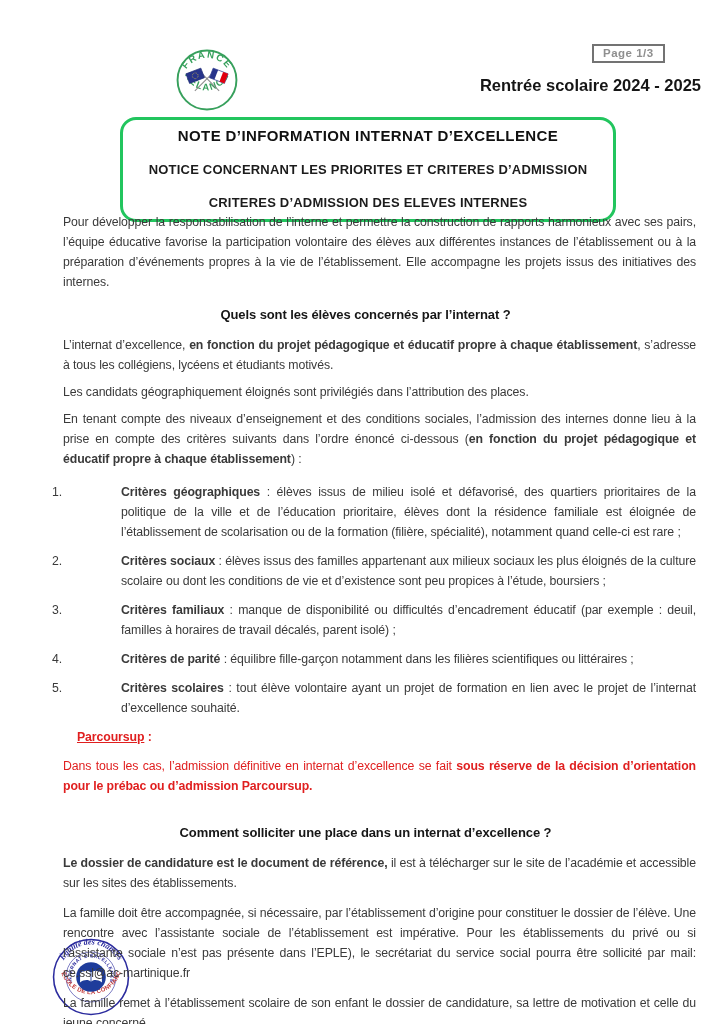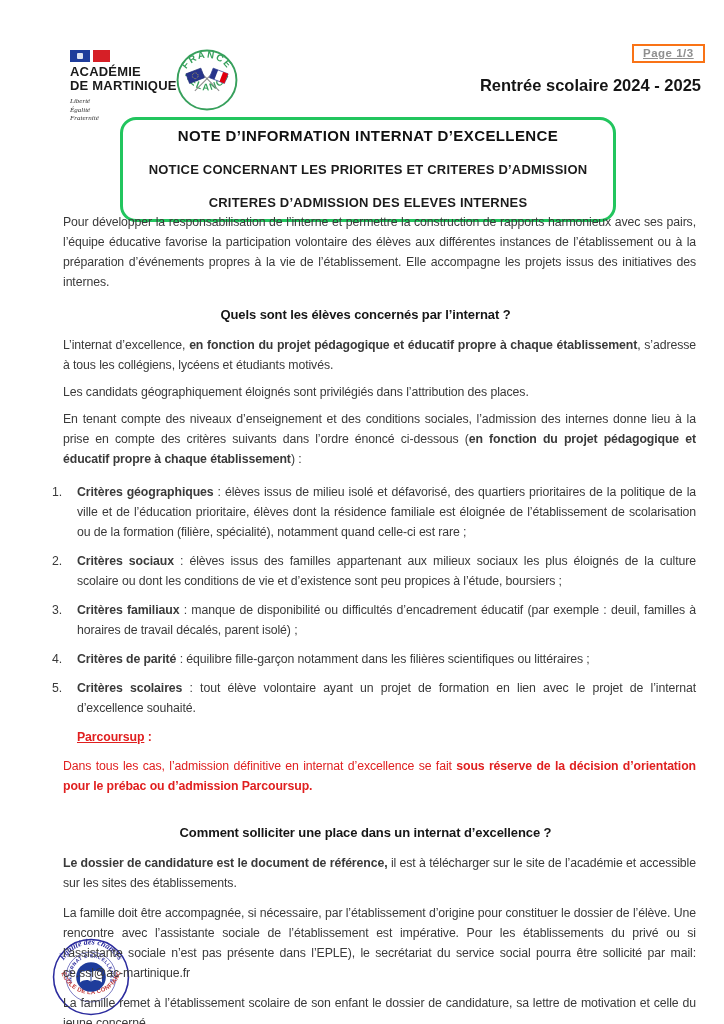--- a/index.html
+++ b/index.html
@@ -14,24 +14,24 @@
   
   .gov-logo{position:absolute;left:70px;top:50px;}
   .gov-flags{display:flex;gap:3px;margin-bottom:3px;}
   .flag-blue{width:20px;height:12px;background:#1e3c9b;position:relative;}
   .flag-blue::after{content:"";position:absolute;left:7px;top:3px;width:6px;height:6px;background:#ffffff;opacity:.85;border-radius:1px;}
   .flag-red{width:17px;height:12px;background:#d61f26;}
   .gov-name{font-weight:bold;font-size:13px;line-height:14px;color:#1a1a1a;letter-spacing:.2px;}
   .gov-motto{font-family:"Liberation Serif", serif;font-style:italic;font-size:7px;line-height:8.5px;color:#333;margin-top:4px;}
   .fr-logo{position:absolute;left:175px;top:45px;width:64px;height:70px;}
   .page-badge{
-    position:absolute;left:632px;top:44px;
-    border:2px solid #f97316;color:#8f8f8f;
+    position:absolute;left:592px;top:44px;
+    border:2px solid #737373;color:#8f8f8f;
     font-weight:bold;font-size:11.5px;padding:1px 9px 2px;
-    letter-spacing:.5px;background:#fff;text-decoration:underline;
+    letter-spacing:.5px;background:#fff;
   }
   .school-year{
     position:absolute;right:23px;top:76px;
     font-weight:bold;font-size:16.5px;color:#151515;
   }
   .title-box{
     position:absolute;left:120px;top:117px;width:478px;
     border:3px solid #22c55e;border-radius:16px;
     background:#fff;text-align:center;padding:7px 6px 9px;
   }
@@ -44,48 +44,33 @@
   }
   .body p{margin:0 0 7px;text-align:justify;}
   .section-heading{
     font-size:13px;font-weight:bold;color:#161616;
     margin:13px 0 10px -28px;text-align:center;
   }
   .section-heading.second{margin-top:27px;}
   .olist{margin-top:13px;}
   .li{display:flex;margin:0 0 9px -11px;}
   .li .num{flex:none;width:25px;}
-  .li .li-text{flex:1;text-align:justify;}
+  .li .li-text{flex:1;text-align:justify;margin-left:44px;}
   .attention{color:#e01f1f;font-weight:bold;margin:4px 0 9px 14px !important;}
   .attention .att-word{text-decoration:underline;}
   .red-para{color:#e01f1f;}
   b,.seg-b{font-weight:bold;}
   
   .bottom-badge{position:absolute;left:52px;top:938px;width:78px;height:78px;z-index:0;}
 </style>
 </head>
 <body>
 
 <div class="page">
 
-  <div class="gov-logo">
-    <div class="gov-flags">
-      <span class="flag-blue"></span>
-      <span class="flag-red"></span>
-    </div>
-    <div class="gov-name">
-      <div>ACADÉMIE</div>
-      <div>DE MARTINIQUE</div>
-    </div>
-    <div class="gov-motto">
-      <div>Liberté</div>
-      <div>Égalité</div>
-      <div>Fraternité</div>
-    </div>
-  </div>
 
   <svg class="fr-logo" viewBox="0 0 100 100">
     <circle cx="50" cy="50" r="46" fill="#ffffff" stroke="#37a05c" stroke-width="3"></circle>
     <defs>
       <path id="frTop" d="M 12.9,61.7 A 38,38 0 1 1 87.1,61.7" fill="none"></path>
       <path id="frBottom" d="M 15.4,40 A 36,36 0 0 0 84.6,40" fill="none"></path>
     </defs>
     <text font-size="15" font-weight="bold" fill="#37a05c" letter-spacing="2.5" font-family="Liberation Sans, sans-serif">
       <textPath href="#frTop" startOffset="50%" text-anchor="middle">FRANCE</textPath>
     </text>

